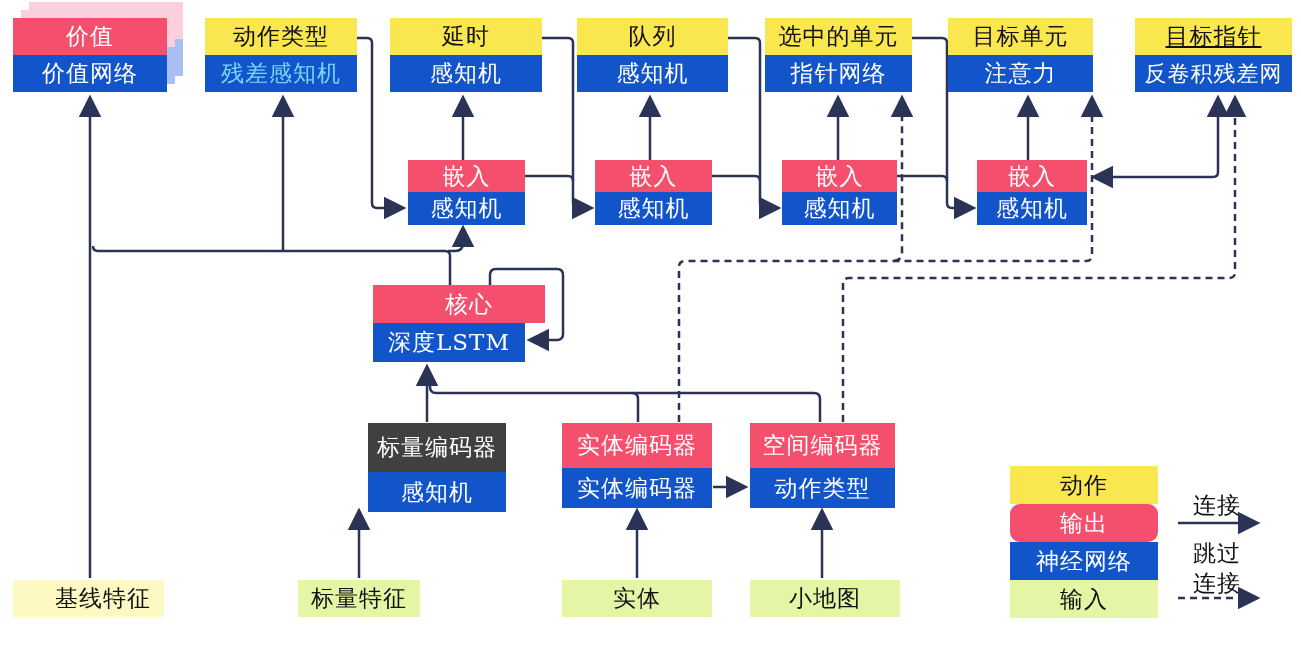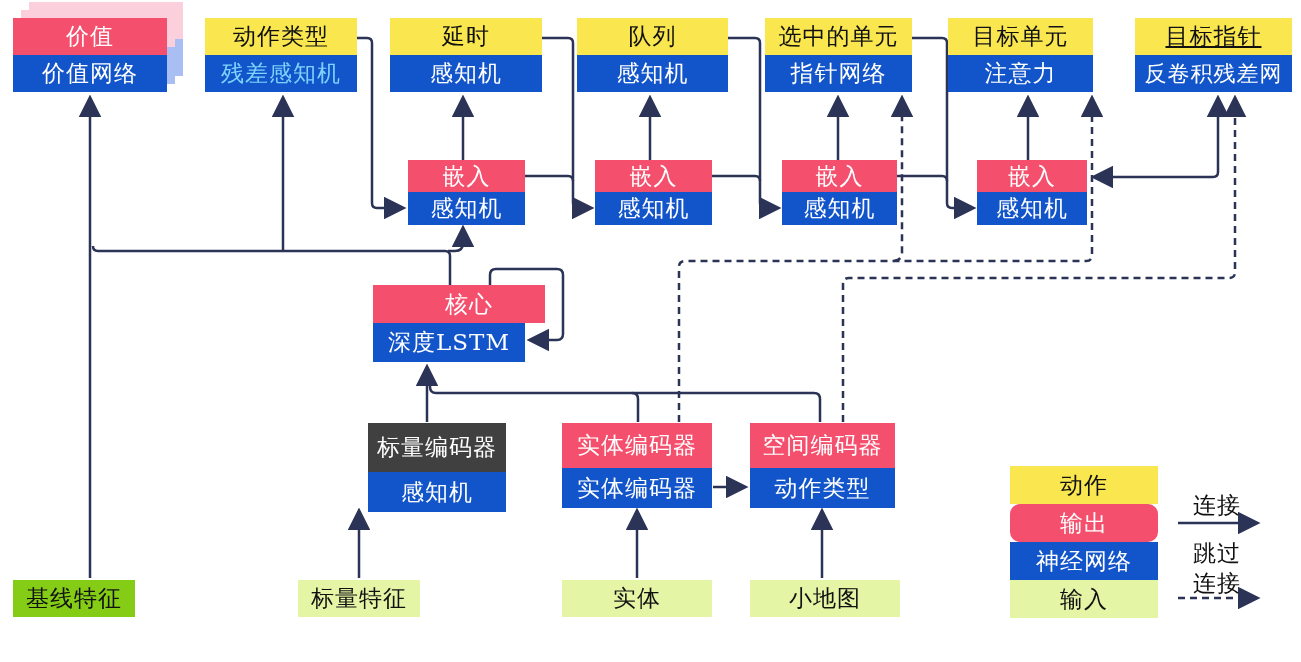--- a/index.html
+++ b/index.html
@@ -126,21 +126,21 @@
       </div>
       <div class="node" style="left: 562px; top: 423px;">
         <div class="band" style="width: 150px; height: 45px; background: rgb(244, 80, 110); color: rgb(255, 255, 255);">实体编码器</div>
         <div class="band" style="width: 150px; height: 40px; background: rgb(18, 84, 202); color: rgb(255, 255, 255);">实体编码器</div>
       </div>
       <div class="node" style="left: 750px; top: 423px;">
         <div class="band" style="width: 145px; height: 45px; background: rgb(244, 80, 110); color: rgb(255, 255, 255);">空间编码器</div>
         <div class="band" style="width: 145px; height: 40px; background: rgb(18, 84, 202); color: rgb(255, 255, 255);">动作类型</div>
       </div>
       <div class="node" style="left: 13px; top: 580px;">
-        <div class="band" style="width: 122px; height: 37px; background: #84cc16; color: rgb(17, 17, 17);">基线特征</div>
+        <div class="band" style="width: 122px; height: 37px; background: #fef9c3; color: rgb(17, 17, 17); padding-left: 29px;">基线特征</div>
       </div>
       <div class="node" style="left: 298px; top: 580px;">
         <div class="band" style="width: 122px; height: 37px; background: rgb(228, 245, 165); color: rgb(17, 17, 17);">标量特征</div>
       </div>
       <div class="node" style="left: 562px; top: 580px;">
         <div class="band" style="width: 150px; height: 37px; background: rgb(228, 245, 165); color: rgb(17, 17, 17);">实体</div>
       </div>
       <div class="node" style="left: 750px; top: 580px;">
         <div class="band" style="width: 150px; height: 37px; background: rgb(228, 245, 165); color: rgb(17, 17, 17);">小地图</div>
       </div>

